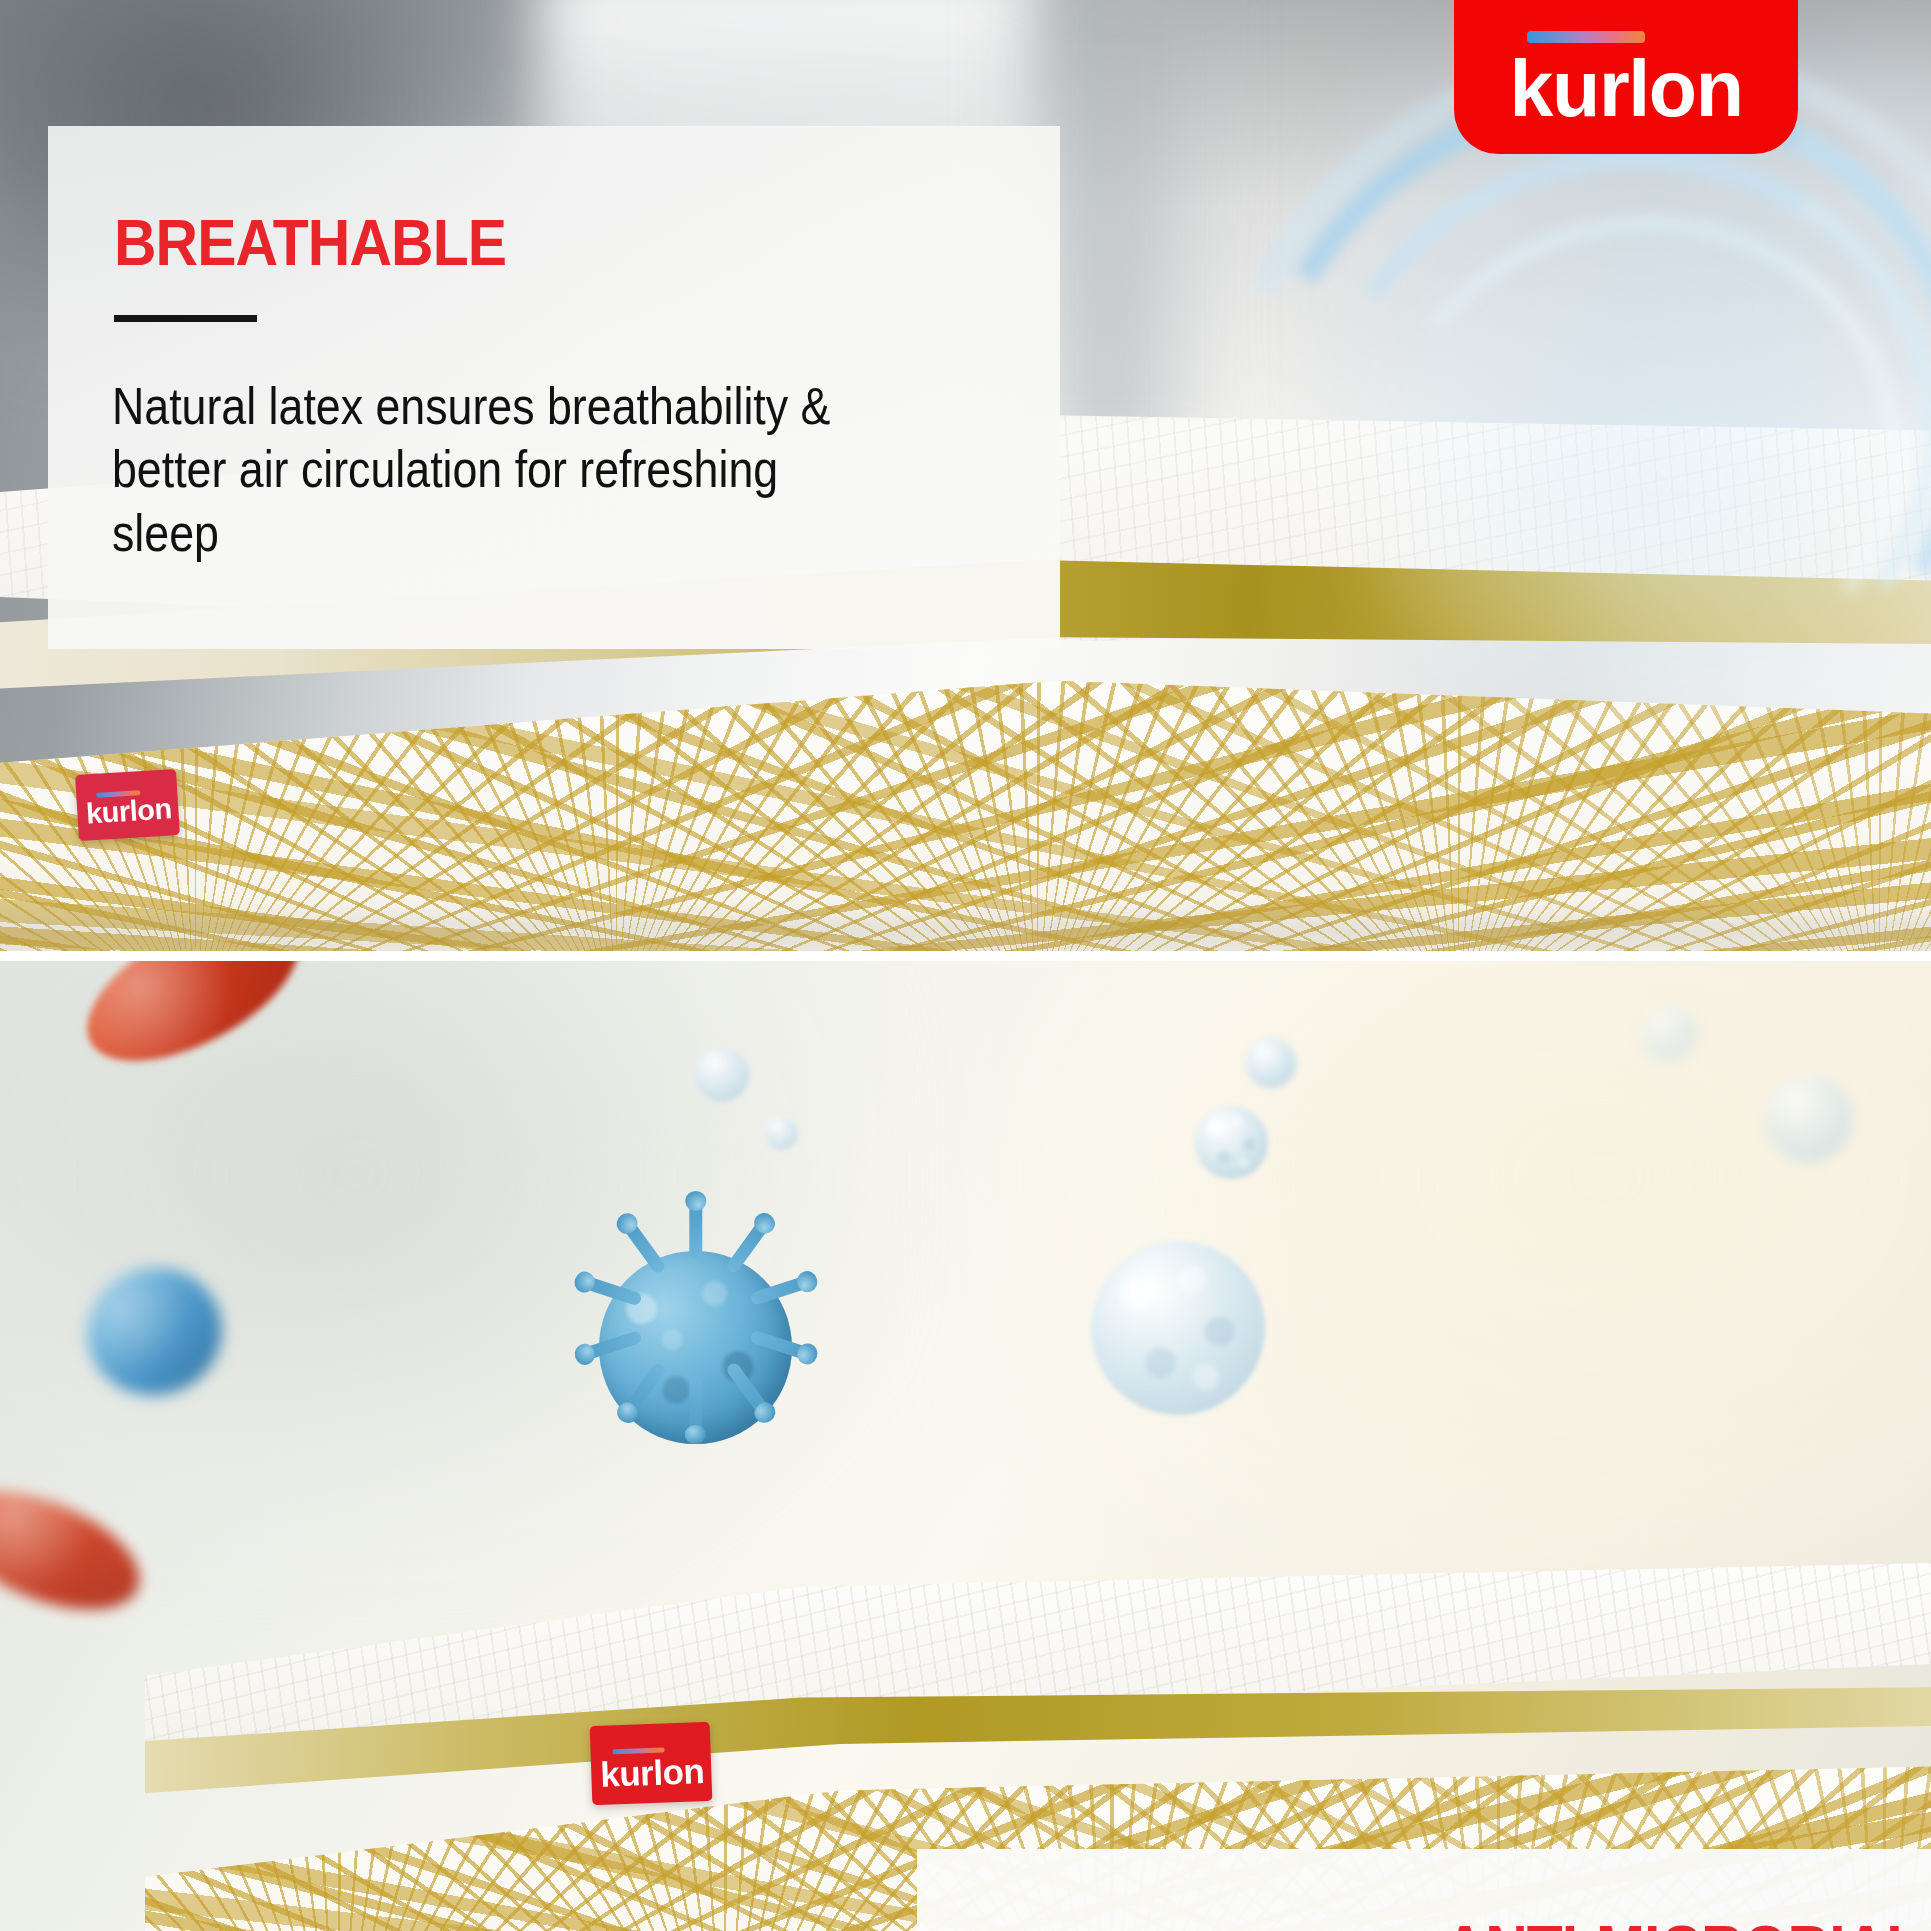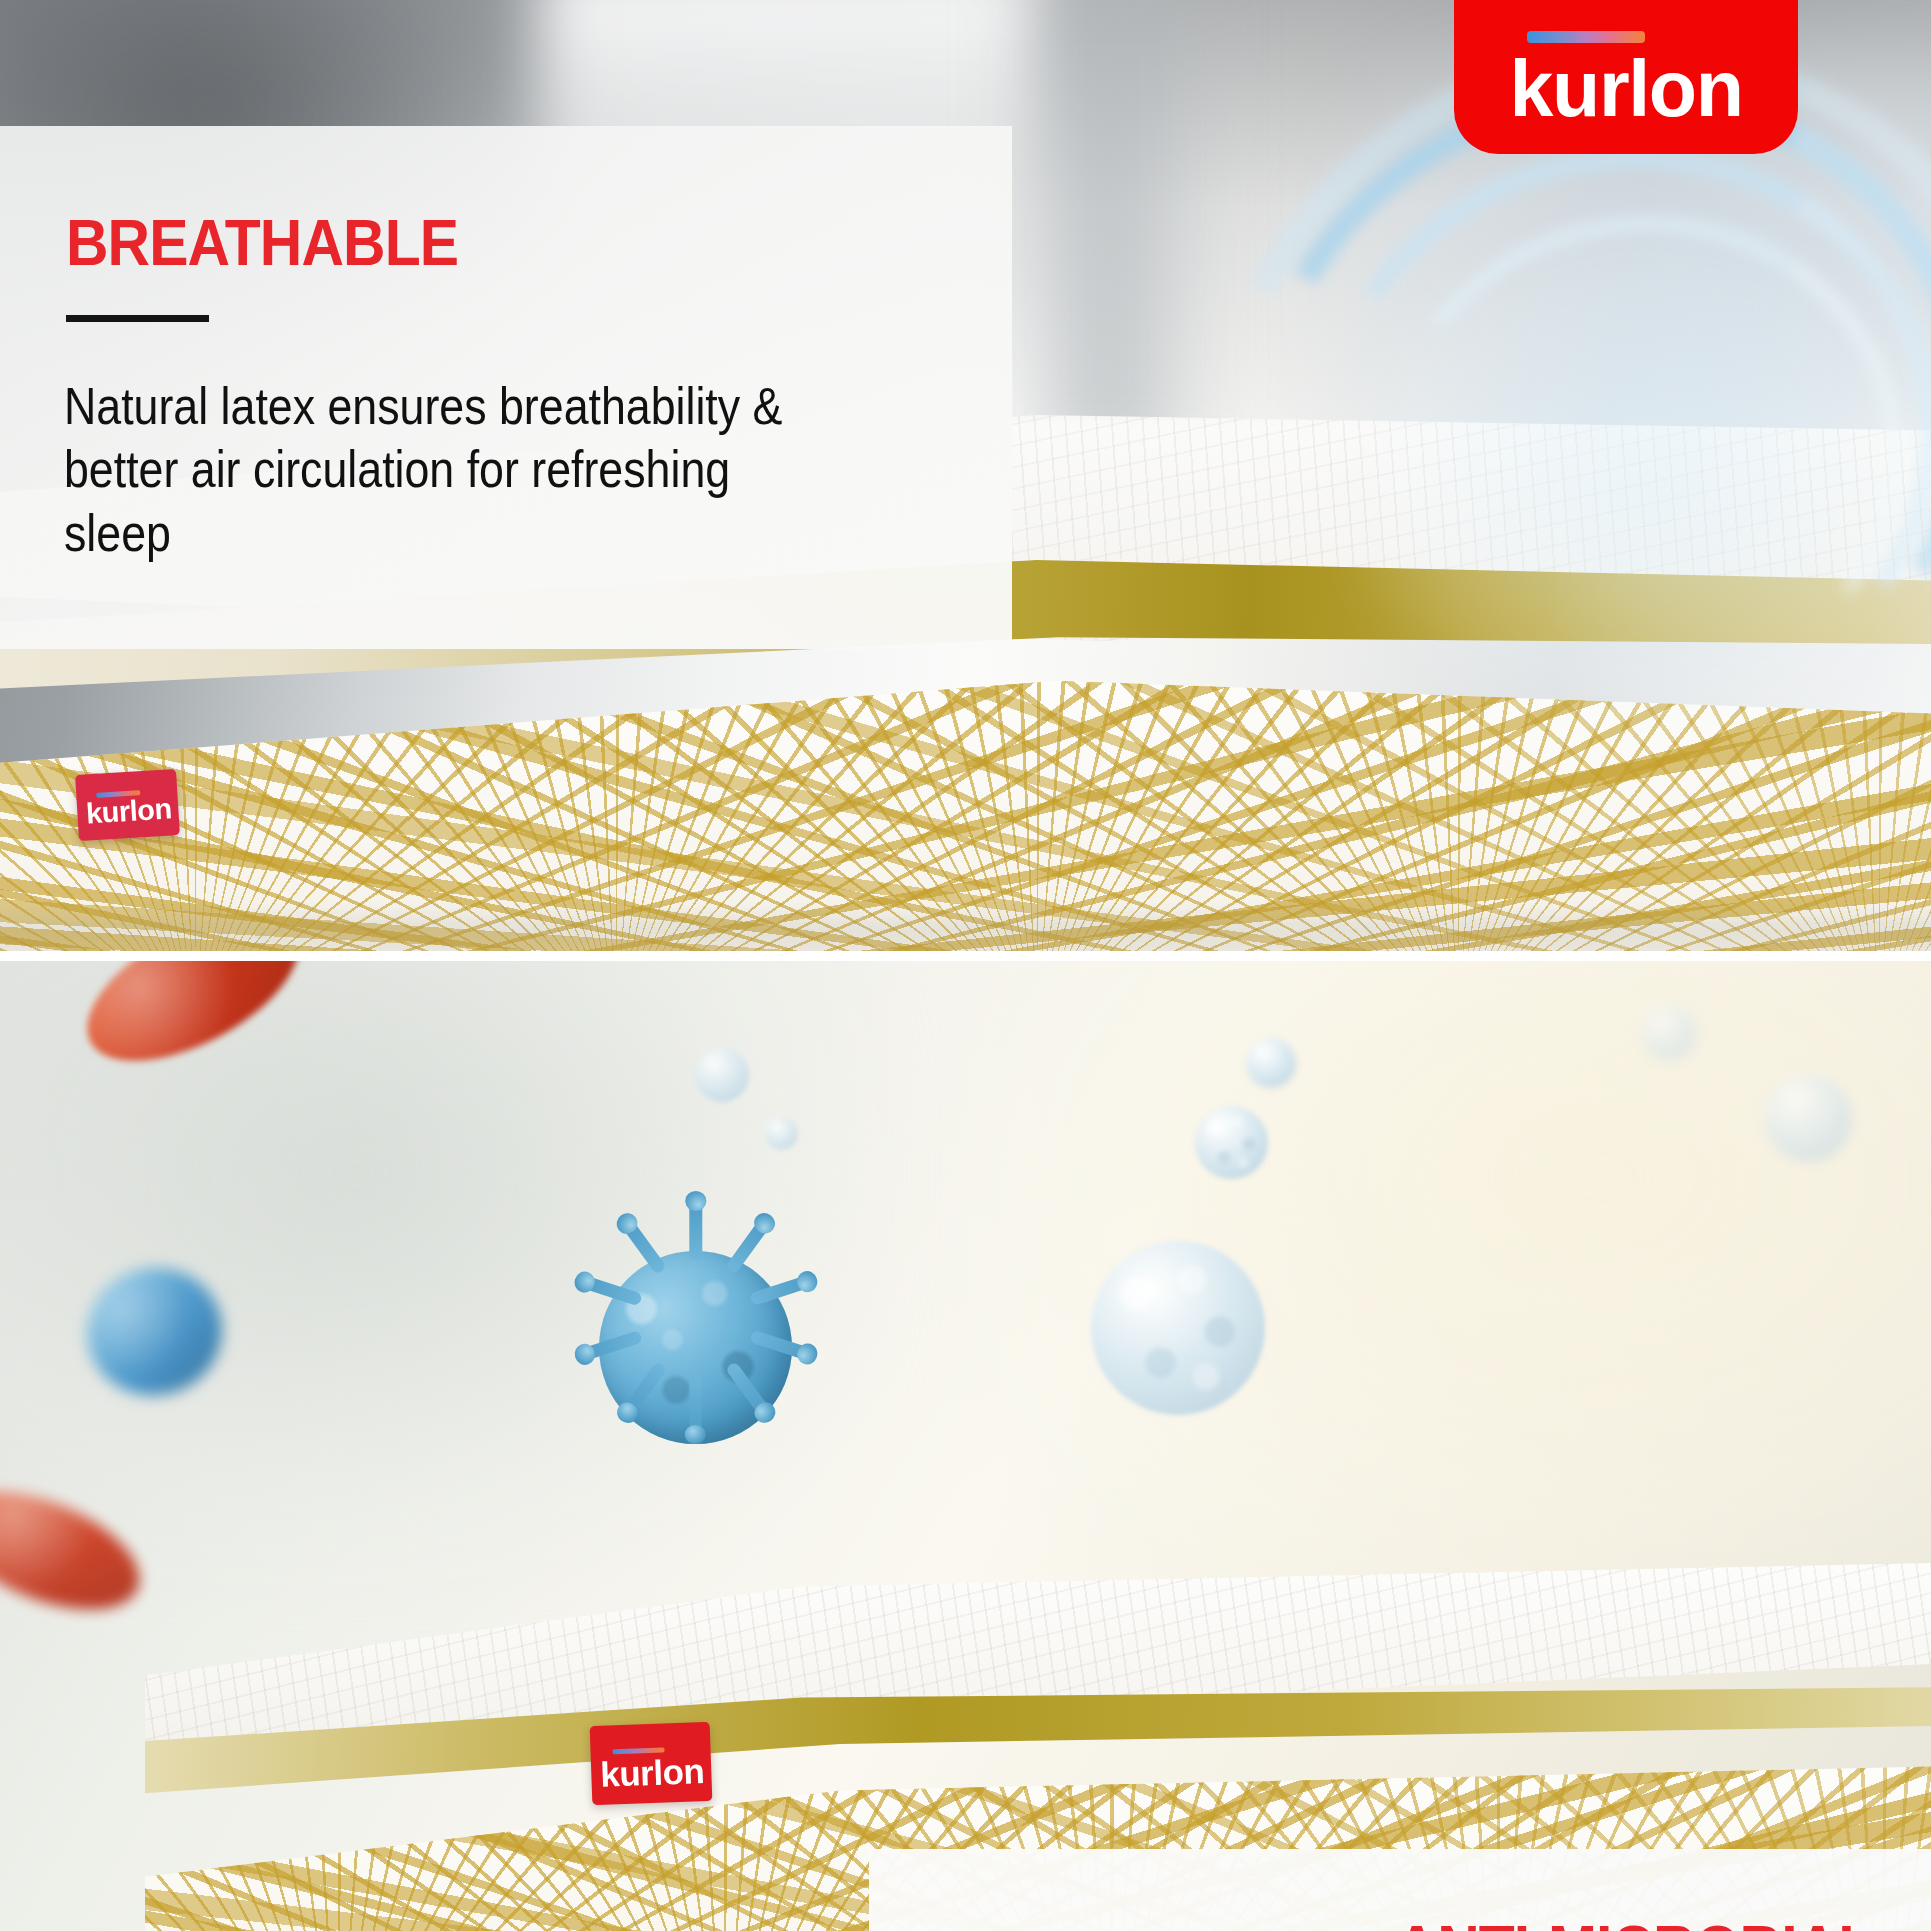--- a/index.html
+++ b/index.html
@@ -250,21 +250,21 @@
     clip-path:polygon(0% 44%, 36% 12%, 100% 2%, 100% 100%, 0% 100%);
     background-image:
       repeating-conic-gradient(from 0deg at 10% 124%, rgba(198,160,44,.66) 0deg 0.7deg, rgba(255,255,255,0) 0.7deg 4deg),
       repeating-conic-gradient(from 0deg at 30% 124%, rgba(198,160,44,.66) 0deg 0.7deg, rgba(255,255,255,0) 0.7deg 4deg),
       repeating-conic-gradient(from 0deg at 50% 124%, rgba(198,160,44,.62) 0deg 0.7deg, rgba(255,255,255,0) 0.7deg 4deg),
       repeating-conic-gradient(from 0deg at 70% 124%, rgba(198,160,44,.58) 0deg 0.7deg, rgba(255,255,255,0) 0.7deg 4deg),
       repeating-conic-gradient(from 0deg at 90% 124%, rgba(198,160,44,.52) 0deg 0.7deg, rgba(255,255,255,0) 0.7deg 4deg);
   }
 
   
-  .text-card { position:absolute; }
+  .text-card { position:absolute;margin-left:48px; }
   #card-breathable {
     left:0; top:126px; width:1012px; height:523px;
     background:linear-gradient(160deg, rgba(240,241,241,.93) 0%, rgba(246,246,245,.95) 40%, rgba(250,250,249,.96) 100%);
   }
   #card-antimicrobial {
     left:869px; top:1849px; width:1062px; height:521px;
     background:linear-gradient(200deg, rgba(249,250,250,.95) 0%, rgba(251,251,250,.96) 45%, rgba(253,252,249,.95) 100%);
     border-bottom-left-radius:56px;
   }
 

